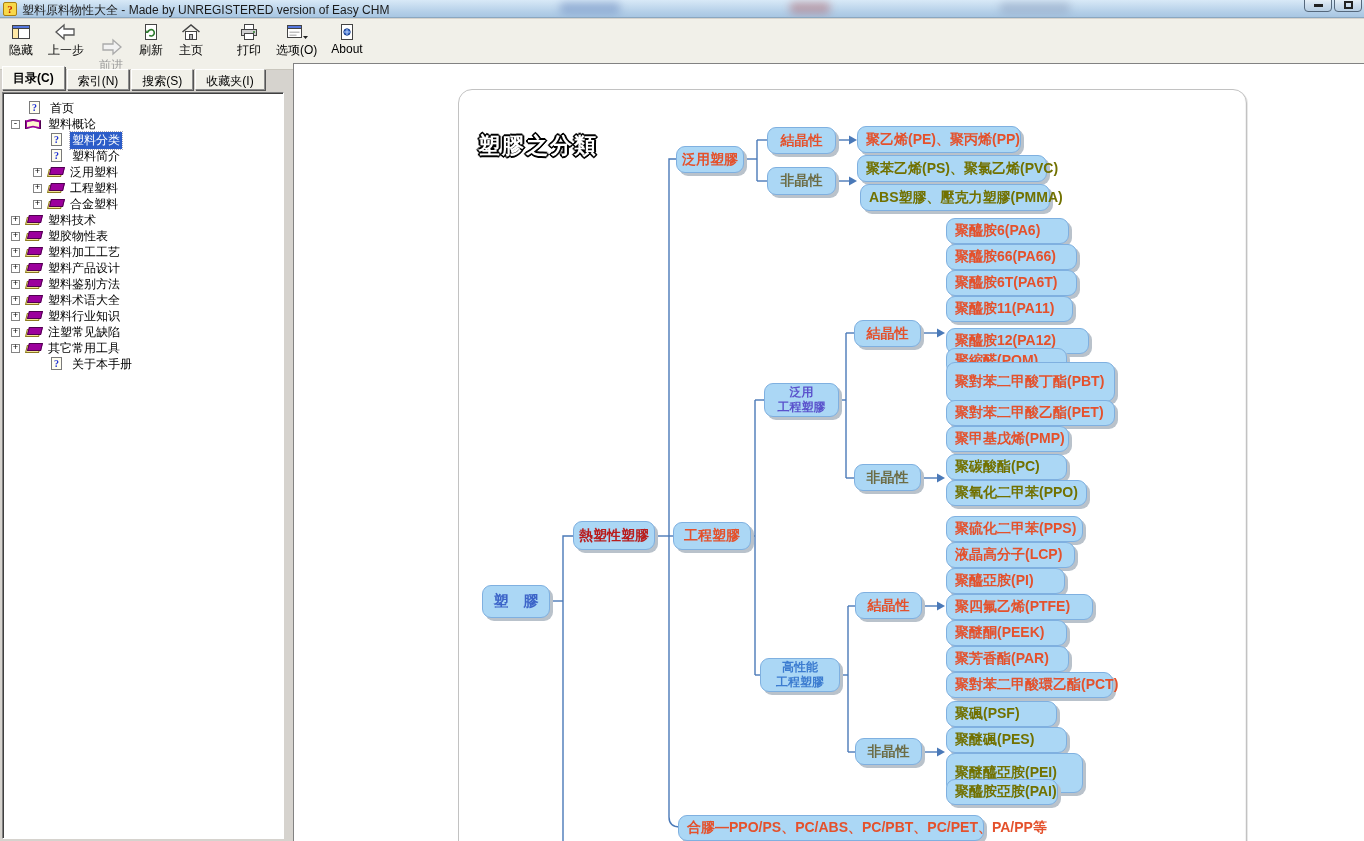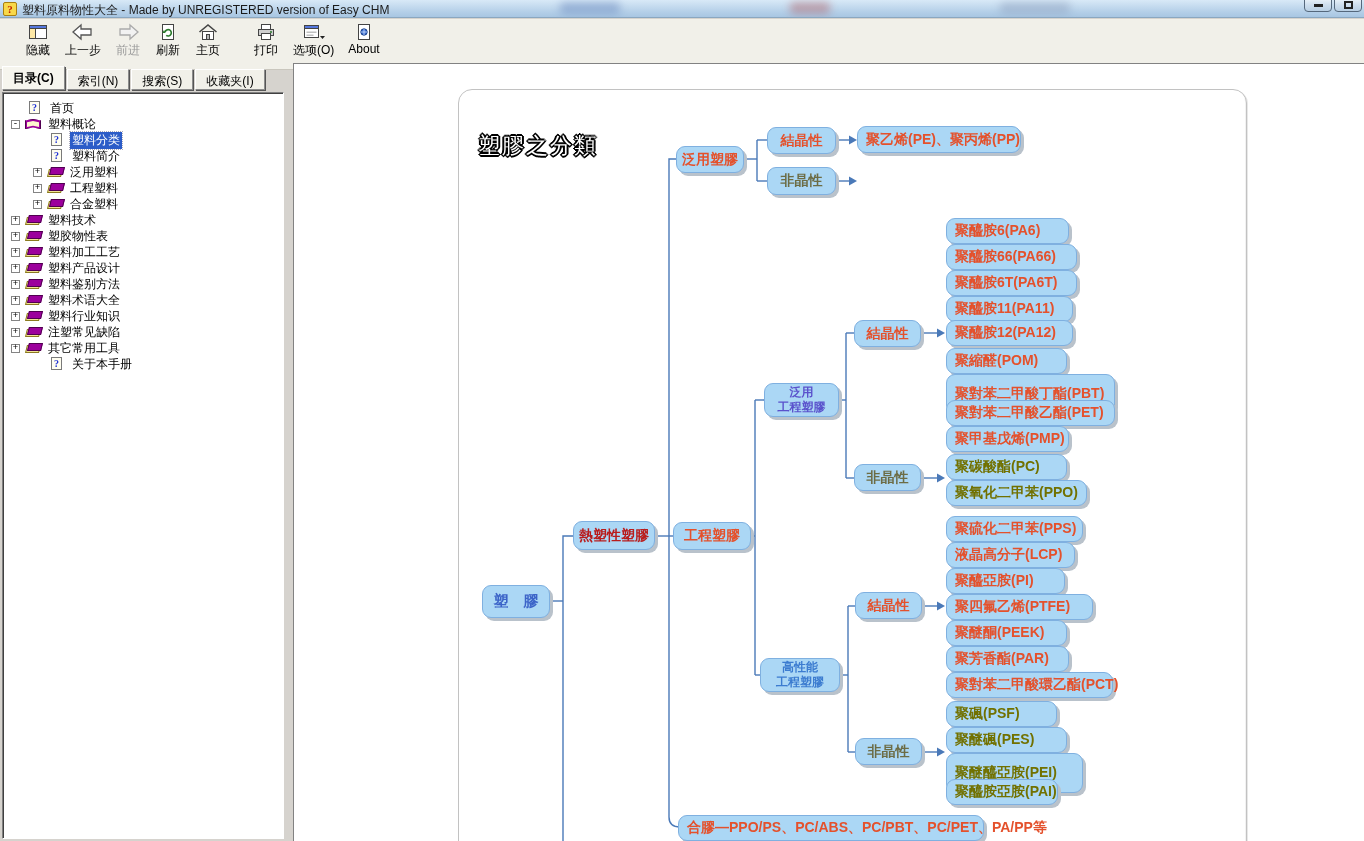--- a/index.html
+++ b/index.html
@@ -14,25 +14,25 @@
     border:1px solid #a97f10; border-radius:2px; color:#c22000; font:bold 11px/12px "Liberation Serif",serif; text-align:center; }
   .wtitle { position:absolute; left:22px; top:2px; font-size:12px; color:#1a1a1a; }
   .winbtns { position:absolute; right:2px; top:-4px; display:flex; gap:2px; }
   .winbtn { width:28px; height:16px; border:1px solid #55687c; border-radius:0 0 4px 4px;
     background:linear-gradient(#f4f9fd,#cfdfee 55%,#b9cfe4); display:flex; align-items:flex-end; justify-content:center; }
   .glyph-min { width:9px; height:3px; background:#222; margin-bottom:4px; }
   .glyph-max { width:9px; height:8px; border:2px solid #222; margin-bottom:2px; }
 
   
   .toolbar { position:absolute; left:0; top:19px; width:1364px; height:51px; background:#f1f0e9;
-    border-bottom:1px solid #c9c6bd; display:flex; align-items:flex-start; padding:1px 0 0 18px; }
+    border-bottom:1px solid #c9c6bd; display:flex; align-items:flex-start; padding:1px 0 0 1px; }
   .tbtn { display:flex; flex-direction:column; align-items:center; justify-content:flex-start;
     min-width:40px; padding:1px 6px; background:none; border:1px solid transparent; font-size:12px; color:#000; gap:0px; }
   .tbtn svg { display:block; }
-  .tbtn.disabled { color:#9a9a9a; }
+  .tbtn.disabled { color:#9a9a9a;margin-top:15px; }
   .tb-gap { width:18px; }
 
   
   .tabsrow { position:absolute; left:2px; top:66px; height:24px; display:flex; align-items:flex-end; }
   .tab { height:21px; padding:3px 10px 0 10px; margin-right:2px; font-size:12px; background:#f1f0e9;
     border:1px solid #8c8c8c; border-top:1px solid #fff; border-left:1px solid #fff; box-shadow:1px 1px 0 #555; }
   .tab.active { height:24px; background:#f6f5ee; font-weight:bold; }
   .treepanel { position:absolute; left:2px; top:92px; width:282px; height:747px; background:#fff;
     border:1px solid #808080; border-right-color:#fff; border-bottom-color:#fff; box-shadow:inset 1px 1px 0 #404040; padding-top:7px; overflow:hidden; }
   .trow { display:flex; align-items:center; height:16px; font-size:12px; color:#000; white-space:nowrap; }
@@ -54,21 +54,21 @@
 
   
   .rpane { position:absolute; left:293px; top:63px; width:1071px; height:778px; background:#fff;
     border-top:1px solid #828282; border-left:1px solid #828282; overflow:hidden; }
   .sheet { position:absolute; left:164px; top:25px; width:789px; height:900px; background:#fff;
     border:1px solid #c2c2c2; border-radius:14px; box-shadow:1px 1px 0 #e8e8e8, inset -1px -1px 0 #f2f2f2; }
 
   
   .stage { position:absolute; left:0; top:0; width:1364px; height:841px; z-index:5; pointer-events:none; }
   .wires { position:absolute; left:0; top:0; }
-  .dhead { position:absolute; left:478px; top:131px; font-size:22px; font-weight:normal; letter-spacing:2px; color:#fff;
+  .dhead { position:absolute; left:478px; top:131px; font-size:22px; font-weight:bold; letter-spacing:2px; color:#fff;
     text-shadow:-2px 0 #000,2px 0 #000,0 -2px #000,0 2px #000,-1px -1px #000,1px 1px #000,1px -1px #000,-1px 1px #000; }
   .dnode { position:absolute; display:flex; align-items:center; background:#abd7f5; border:1px solid #7fb0e0;
     border-radius:9px; box-shadow:3px 3px 0 #b9c2cb; font-weight:bold; font-size:14px; white-space:nowrap; padding:12px 8px; }
   .ctr { justify-content:center; padding:0 2px; }
   .two { white-space:pre-line; text-align:center; font-size:12px; line-height:15px; }
   .c-red{color:#e4512c} .c-olive{color:#717100} .c-gray{color:#6c6c45}
   .c-navy{color:#b91c1c} .c-blue{color:#3c64c8} .c-violet{color:#5a52cc} .c-lblue{color:#3c7cd0}
 </style>
 </head>
 <body>
@@ -347,33 +347,35 @@
 
   <div class="dhead">塑膠之分類</div>
 
   <div class="dnode ctr c-blue" style="left:482px;top:585px;width:68px;height:33px;font-size:15px">塑　膠</div>
   <div class="dnode ctr c-navy" style="left:573px;top:521px;width:82px;height:29px">熱塑性塑膠</div>
 
   <div class="dnode ctr c-red" style="left:676px;top:146px;width:68px;height:27px">泛用塑膠</div>
   <div class="dnode ctr c-red" style="left:767px;top:127px;width:69px;height:27px">結晶性</div>
   <div class="dnode ctr c-gray" style="left:767px;top:167px;width:69px;height:28px">非晶性</div>
   <div class="dnode c-red" style="left:857px;top:126px;width:164px;height:27px">聚乙烯(PE)、聚丙烯(PP)</div>
+  <div class="dnode c-olive" style="left:857px;top:155px;width:190px;height:27px">聚苯乙烯(PS)、聚氯乙烯(PVC)</div>
+  <div class="dnode c-olive" style="left:860px;top:184px;width:190px;height:27px">ABS塑膠、壓克力塑膠(PMMA)</div>
 
   <div class="dnode ctr c-red" style="left:673px;top:522px;width:78px;height:28px">工程塑膠</div>
   <div class="dnode ctr two c-violet" style="left:764px;top:383px;width:75px;height:34px">泛用
 工程塑膠</div>
   <div class="dnode ctr c-red" style="left:854px;top:320px;width:67px;height:27px">結晶性</div>
 
   <div class="dnode c-red" style="left:946px;top:218px;width:123px;height:24px">聚醯胺6(PA6)</div>
   <div class="dnode c-red" style="left:946px;top:244px;width:131px;height:24px">聚醯胺66(PA66)</div>
   <div class="dnode c-red" style="left:946px;top:270px;width:131px;height:24px">聚醯胺6T(PA6T)</div>
   <div class="dnode c-red" style="left:946px;top:296px;width:127px;height:24px">聚醯胺11(PA11)</div>
-  <div class="dnode c-red" style="left:946px;top:320px;width:127px;height:24px">聚醯胺12(PA12)</div>
+  <div class="dnode c-red" style="left:946px;top:328px;width:143px;height:24px">聚醯胺12(PA12)</div>
   <div class="dnode c-red" style="left:946px;top:348px;width:121px;height:24px">聚縮醛(POM)</div>
-  <div class="dnode c-red" style="left:946px;top:374px;width:169px;height:40px">聚對苯二甲酸丁酯(PBT)</div>
+  <div class="dnode c-red" style="left:946px;top:362px;width:169px;height:40px">聚對苯二甲酸丁酯(PBT)</div>
   <div class="dnode c-red" style="left:946px;top:400px;width:169px;height:24px">聚對苯二甲酸乙酯(PET)</div>
   <div class="dnode c-red" style="left:946px;top:426px;width:123px;height:24px">聚甲基戊烯(PMP)</div>
 
   <div class="dnode ctr c-gray" style="left:854px;top:464px;width:67px;height:27px">非晶性</div>
   <div class="dnode c-olive" style="left:946px;top:454px;width:121px;height:24px">聚碳酸酯(PC)</div>
   <div class="dnode c-olive" style="left:946px;top:480px;width:141px;height:24px">聚氧化二甲苯(PPO)</div>
 
   <div class="dnode ctr two c-lblue" style="left:760px;top:658px;width:80px;height:34px">高性能
 工程塑膠</div>
   <div class="dnode ctr c-red" style="left:855px;top:592px;width:67px;height:27px">結晶性</div>

